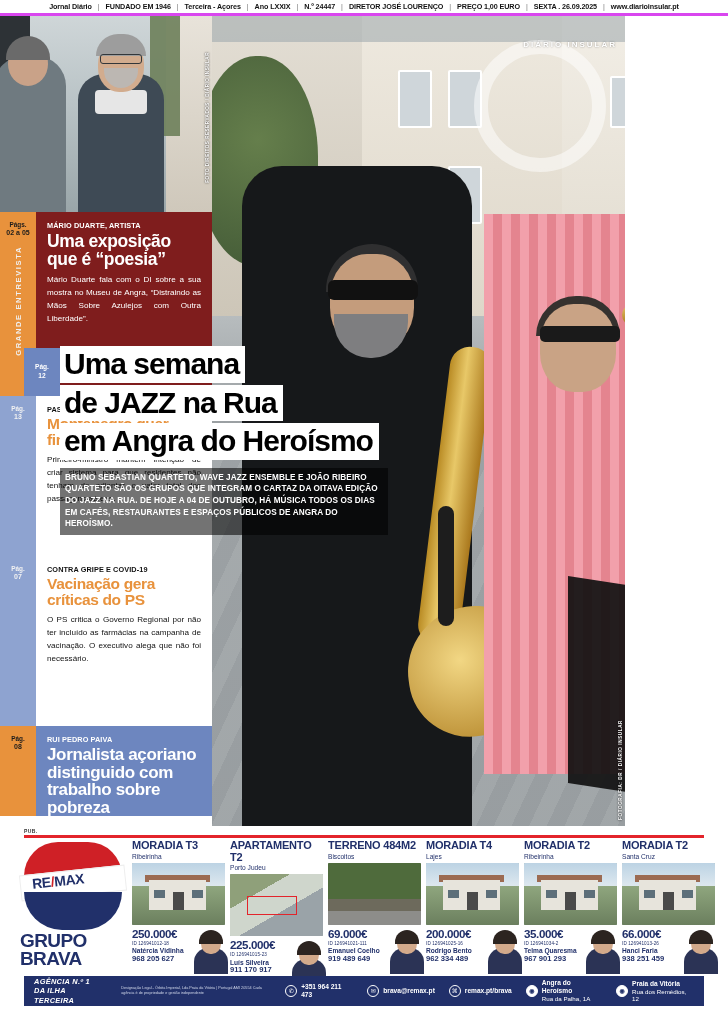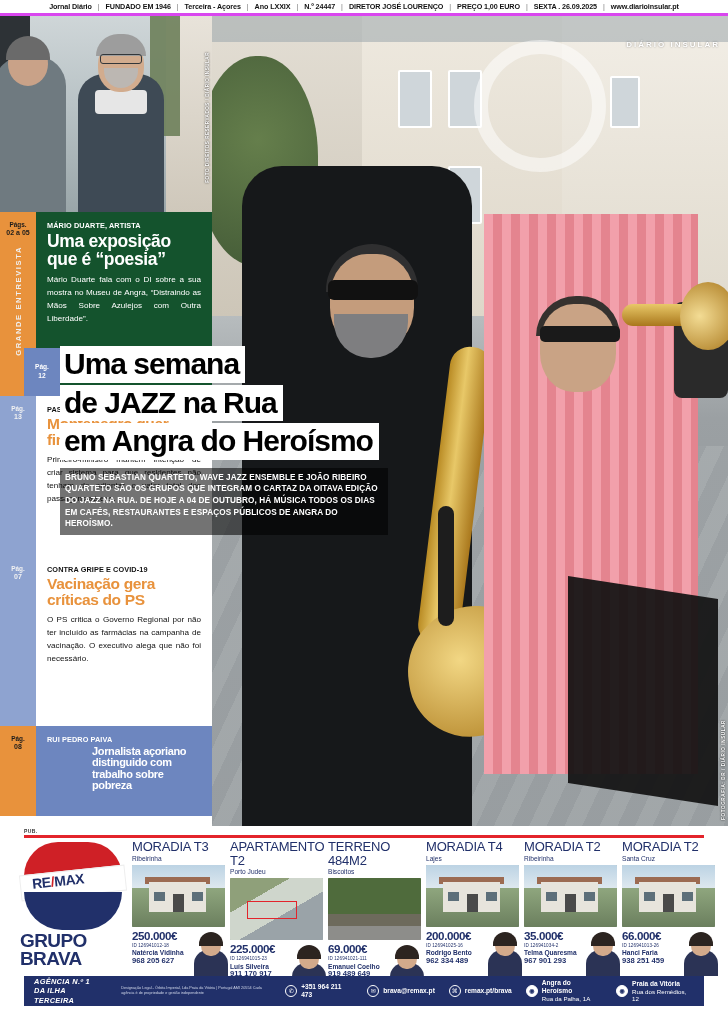--- a/index.html
+++ b/index.html
@@ -65,38 +65,38 @@
     font-size:7.6px; font-weight:bold; letter-spacing:1.6px;
     color:#f0f0f0; margin-top:8px;
   }
   .rc-body{ flex:1; padding:9px 11px 10px 11px; }
   .rc-kicker{ font-size:7.3px; font-weight:bold; letter-spacing:.1px; margin-bottom:2px; }
   .rc-title{ font-weight:bold; line-height:1.03; letter-spacing:-0.35px; }
   .rc-text{ font-size:8.1px; line-height:1.62; text-align:justify; margin-top:5px; }
 
   
   .card-a .rc-tab{ background:#e8923c; color:#1b1b1b; }
-  .card-a{ background:#14532d; color:#fff;justify-content:flex-end; }
+  .card-a{ background:#7f1d1d; color:#fff;justify-content:flex-end; }
   .card-a .rc-kicker{ color:#fff; }
   .card-a .rc-title{ color:#fff; font-size:17.5px; }
   .card-a .rc-text{ color:#fff; }
 
   .card-b{ background:#fff; color:#111; }
   .card-b .rc-tab{ background:#8ea3d0; color:#f2f2f2; }
   .card-b .rc-kicker{ color:#111; }
   .card-b .rc-title{ color:#e8923c; font-size:15.5px; }
   .card-b .rc-text{ color:#111; }
 
   .card-d{ background:#6d86bf; color:#fff; }
   .card-d .rc-tab{ background:#e8923c; color:#1b1b1b; }
   .card-d .rc-kicker{ color:#fff; }
-  .card-d .rc-title{ color:#fff; font-size:11px;margin-left:45px; }
-
-  
-  .hero{ position:absolute; left:212px; top:0; width:516px; height:810px; overflow:hidden; background:#b9c6cf; }
+  .card-d .rc-title{ color:#fff; font-size:17px; }
+
+  
+  .hero{ position:absolute; left:212px; top:0; width:413px; height:810px; overflow:hidden; background:#b9c6cf; }
 
   .h-sky{position:absolute;left:0;top:0;width:516px;height:330px;background:linear-gradient(180deg,#e9eef1 0%,#dfe6ea 60%,#cfd8dd 100%);}
   .h-bldg1{position:absolute;left:0;top:0;width:150px;height:300px;background:linear-gradient(180deg,#e3ded4,#cdc6b8);}
   .h-bldg2{position:absolute;left:150px;top:0;width:200px;height:300px;background:linear-gradient(180deg,#eee9df,#ded7c9);}
   .h-bldg3{position:absolute;left:350px;top:0;width:166px;height:300px;background:linear-gradient(180deg,#f2eee6,#e0dacd);}
   .h-win{position:absolute;background:#cfd6da;border:2px solid #fff;border-radius:2px;}
   .h-roof{position:absolute;left:0;top:0;width:516px;height:26px;background:#9aa5ab;opacity:.55;}
   .h-tree{position:absolute;left:-14px;top:40px;width:120px;height:210px;background:radial-gradient(circle at 50% 40%,#5f7a45,#3c5530);border-radius:48%;opacity:.95;}
   .h-tree2{position:absolute;left:36px;top:150px;width:90px;height:170px;background:radial-gradient(circle at 50% 40%,#6d8a50,#425c33);border-radius:46%;}
   .h-logo{
@@ -167,21 +167,21 @@
   .bal-top{ position:absolute; left:6px; top:2px; width:98px; height:34px; background:#cf2026; border-radius:50px 50px 0 0; }
   .bal-mid{ position:absolute; left:2px; top:30px; width:106px; height:26px; background:#fff; transform:rotate(-6deg); border:1px solid #eee;}
   .bal-bot{ position:absolute; left:6px; top:52px; width:98px; height:38px; background:#21306a; border-radius:0 0 50px 50px; }
   .bal-txt{ position:absolute; left:14px; top:33px; font-size:14px; font-weight:bold; color:#21306a; transform:rotate(-6deg); letter-spacing:-.4px;}
   .bal-slash{ color:#cf2026; }
   .bal-grupo{ position:absolute; left:2px; top:92px; font-size:19px; font-weight:bold; color:#21306a; letter-spacing:-.6px; line-height:.95;}
   .bal-brava{ position:absolute; left:2px; top:110px; font-size:19px; font-weight:bold; color:#21306a; letter-spacing:-.6px; line-height:.95;}
 
   .props{ position:absolute; left:132px; top:14px; width:588px; display:flex; gap:5px; }
   .prop{ width:93px; }
-  .p-type{ font-size:13px; font-weight:normal; color:#21306a; letter-spacing:-.2px; line-height:1.05; }
+  .p-type{ font-size:11px; font-weight:bold; color:#21306a; letter-spacing:-.2px; line-height:1.05; }
   .p-loc{ font-size:6.6px; color:#21306a; margin-top:1px; margin-bottom:3px; }
   .p-img{ width:93px; height:62px; border-radius:1px; overflow:hidden; position:relative; background:#9bb0a0; }
   .pi-sky{position:absolute;left:0;top:0;width:100%;height:40%;background:linear-gradient(180deg,#bcd3e4,#dfe9ef);}
   .pi-gnd{position:absolute;left:0;bottom:0;width:100%;height:62%;background:linear-gradient(180deg,#8fa67e,#6b7f5e);}
   .pi-house{position:absolute;left:18%;top:28%;width:62%;height:48%;background:#e7e4dc;}
   .pi-roof{position:absolute;left:14%;top:20%;width:70%;height:12%;background:#9c6b52;}
   .pi-door{position:absolute;left:44%;top:48%;width:12%;height:28%;background:#4a4a4a;}
   .pi-w1{position:absolute;left:24%;top:44%;width:12%;height:14%;background:#5d6f7a;}
   .pi-w2{position:absolute;left:64%;top:44%;width:12%;height:14%;background:#5d6f7a;}
   .pi-aerial{position:absolute;inset:0;background:linear-gradient(150deg,#8fa07a 0 30%,#cfd6cc 30% 58%,#9aa3a8 58% 100%);}

